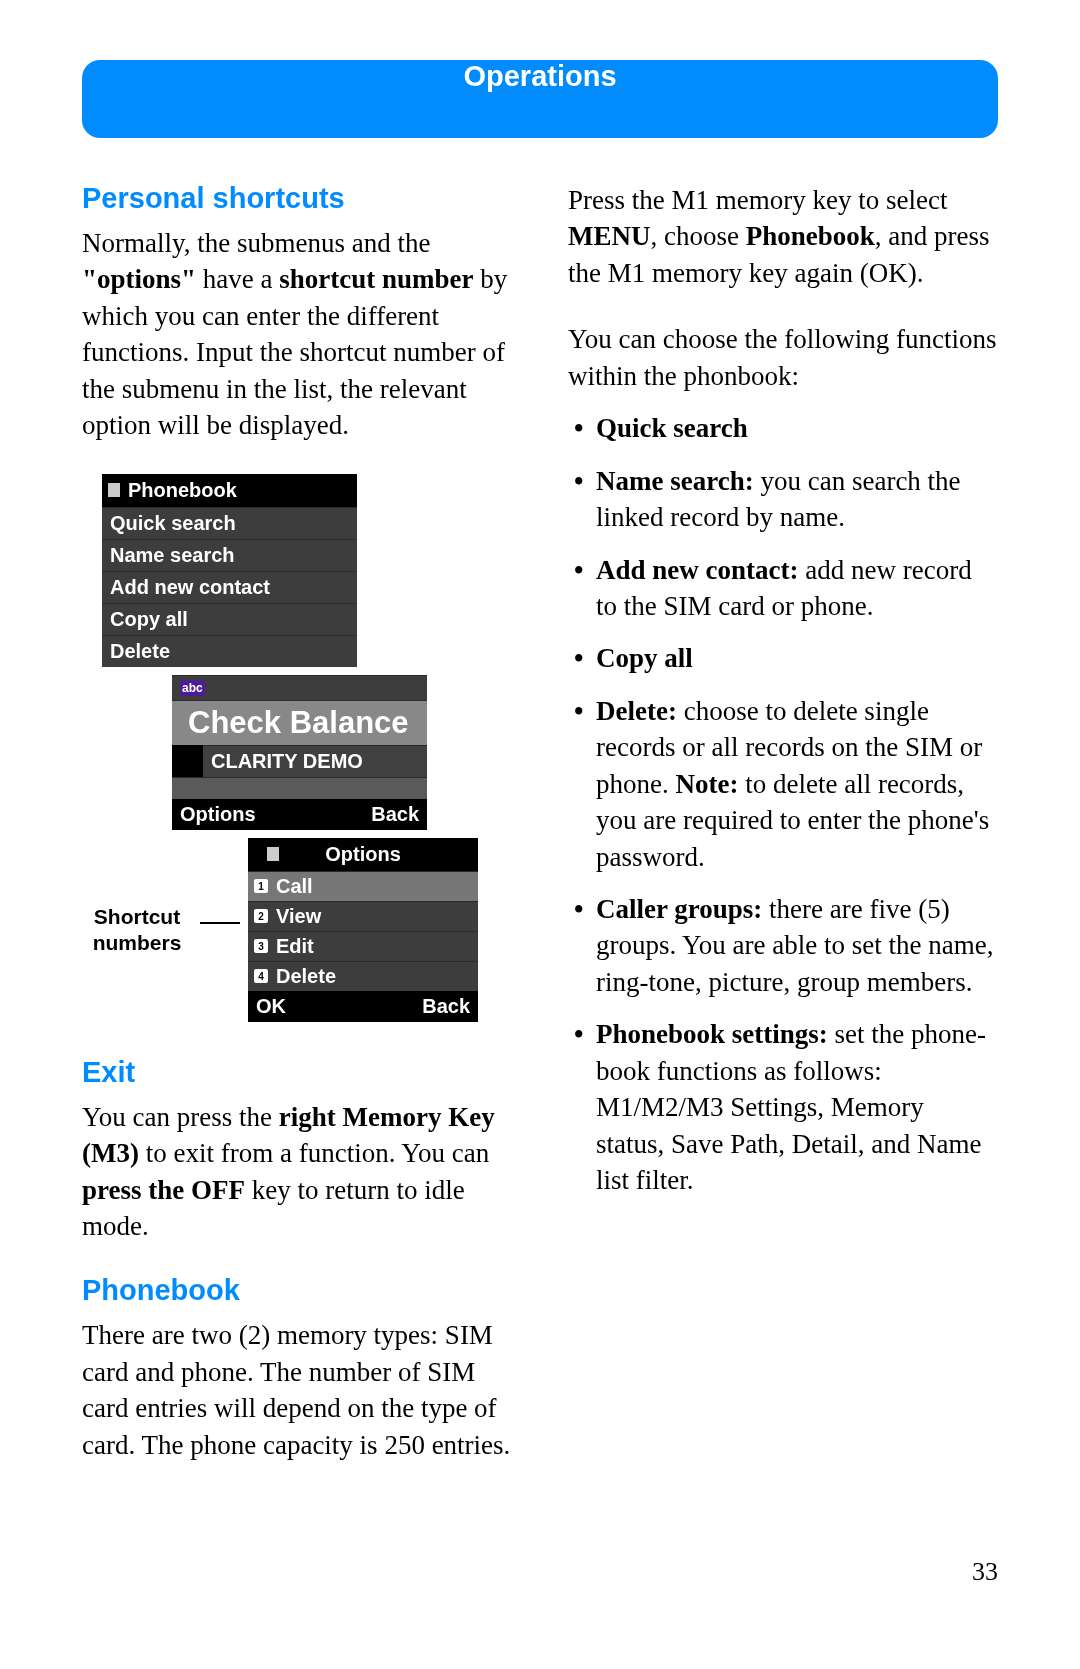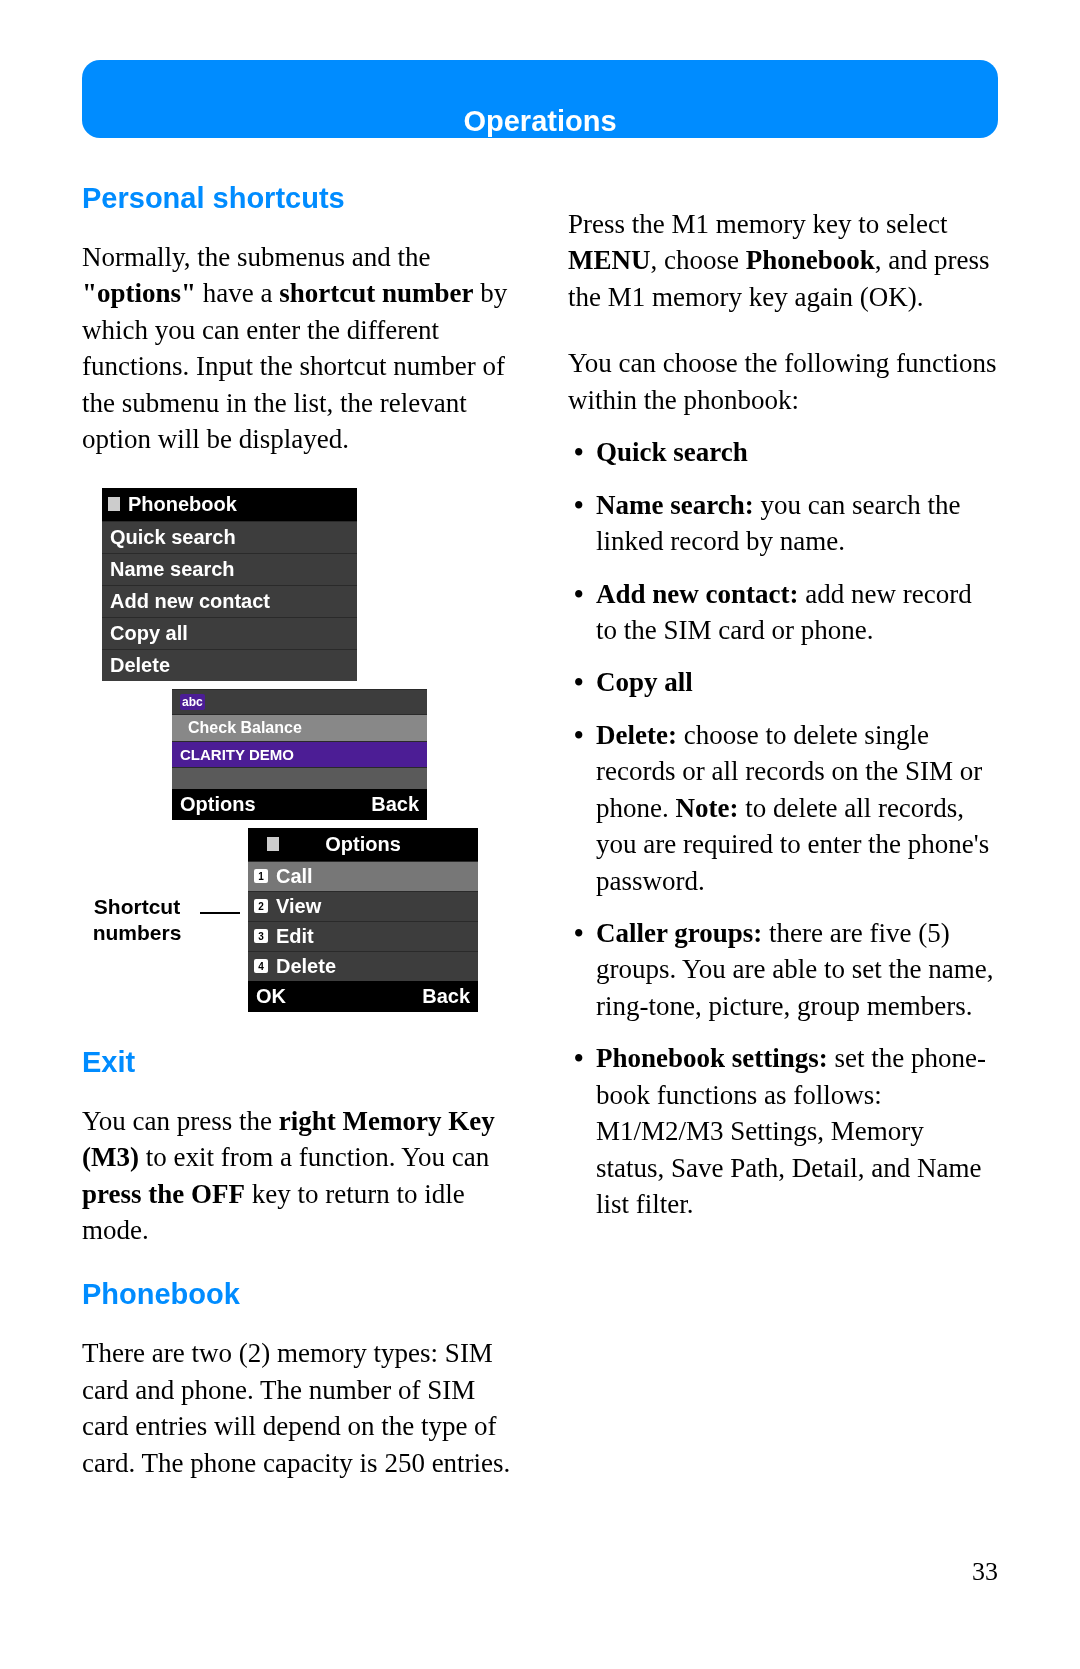--- a/index.html
+++ b/index.html
@@ -12,21 +12,21 @@
     position: relative;
   }
   .page {
     padding: 60px 82px 0 82px;
   }
   .header-bar {
     background: #008cff;
     border-radius: 18px;
     height: 78px;
     display: flex;
-    align-items: flex-end;
+    align-items: flex-start;
     justify-content: center;
     margin-bottom: 44px;
   }
   .header-title {
     color: #fff;
     font-family: Arial, Helvetica, sans-serif;
     font-weight: bold;
     font-size: 29px;
   }
   .columns {
@@ -41,21 +41,20 @@
     color: #008cff;
     font-family: Arial, Helvetica, sans-serif;
     font-weight: bold;
     font-size: 29px;
     margin-bottom: 10px;
   }
   .body-text {
     font-size: 27px;
     line-height: 1.35;
     margin-bottom: 30px;
-    margin-top: 24px;
   }
   .body-text b { font-weight: bold; }
   ul.feature-list {
     list-style: none;
     padding-left: 0;
     font-size: 27px;
     line-height: 1.35;
   }
   ul.feature-list li {
     position: relative;
@@ -218,22 +217,22 @@
           <div class="row">Name search</div>
           <div class="row">Add new contact</div>
           <div class="row">Copy all</div>
           <div class="row">Delete</div>
         </div>
 
         <div class="ps screen2">
           <div class="row input">
              <span class="abc">abc</span>
           </div>
-          <div class="row sel" style="font-size:16px;padding-left:16px;">Check Balance</div>
-          <div class="row" style="background:#4c1d95; font-size:15px;">CLARITY DEMO</div>
+          <div class="row sel" style="font-size:31px;padding-left:16px;">Check Balance</div>
+          <div class="row" style="background:#404040; font-size:20px;margin-left:31px;">CLARITY DEMO</div>
           <div class="row spaced"></div>
           <div class="softkeys">
             <span>Options</span>
             <span>Back</span>
           </div>
         </div>
 
         <div class="row3">
           <div class="shortcut-label">
             <span>Shortcut</span><br>

